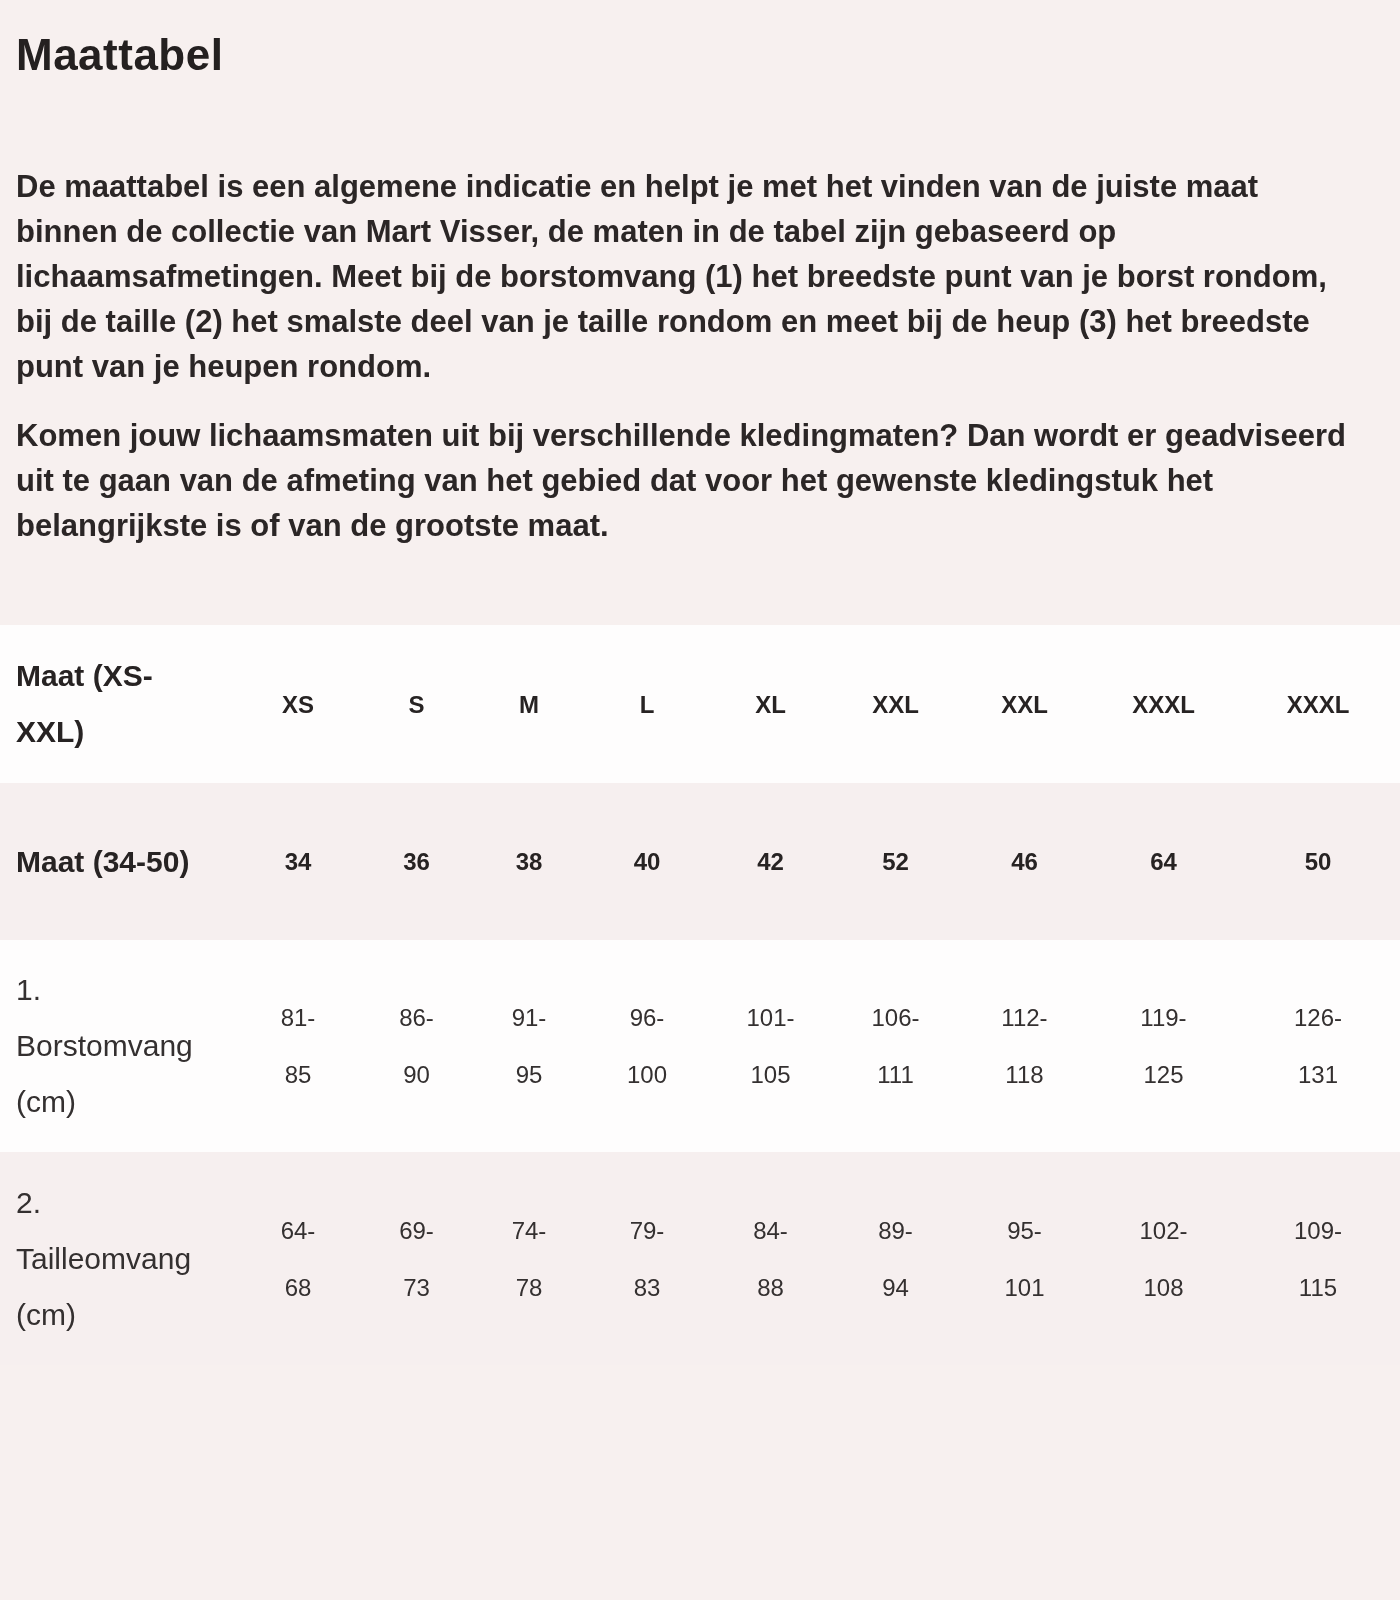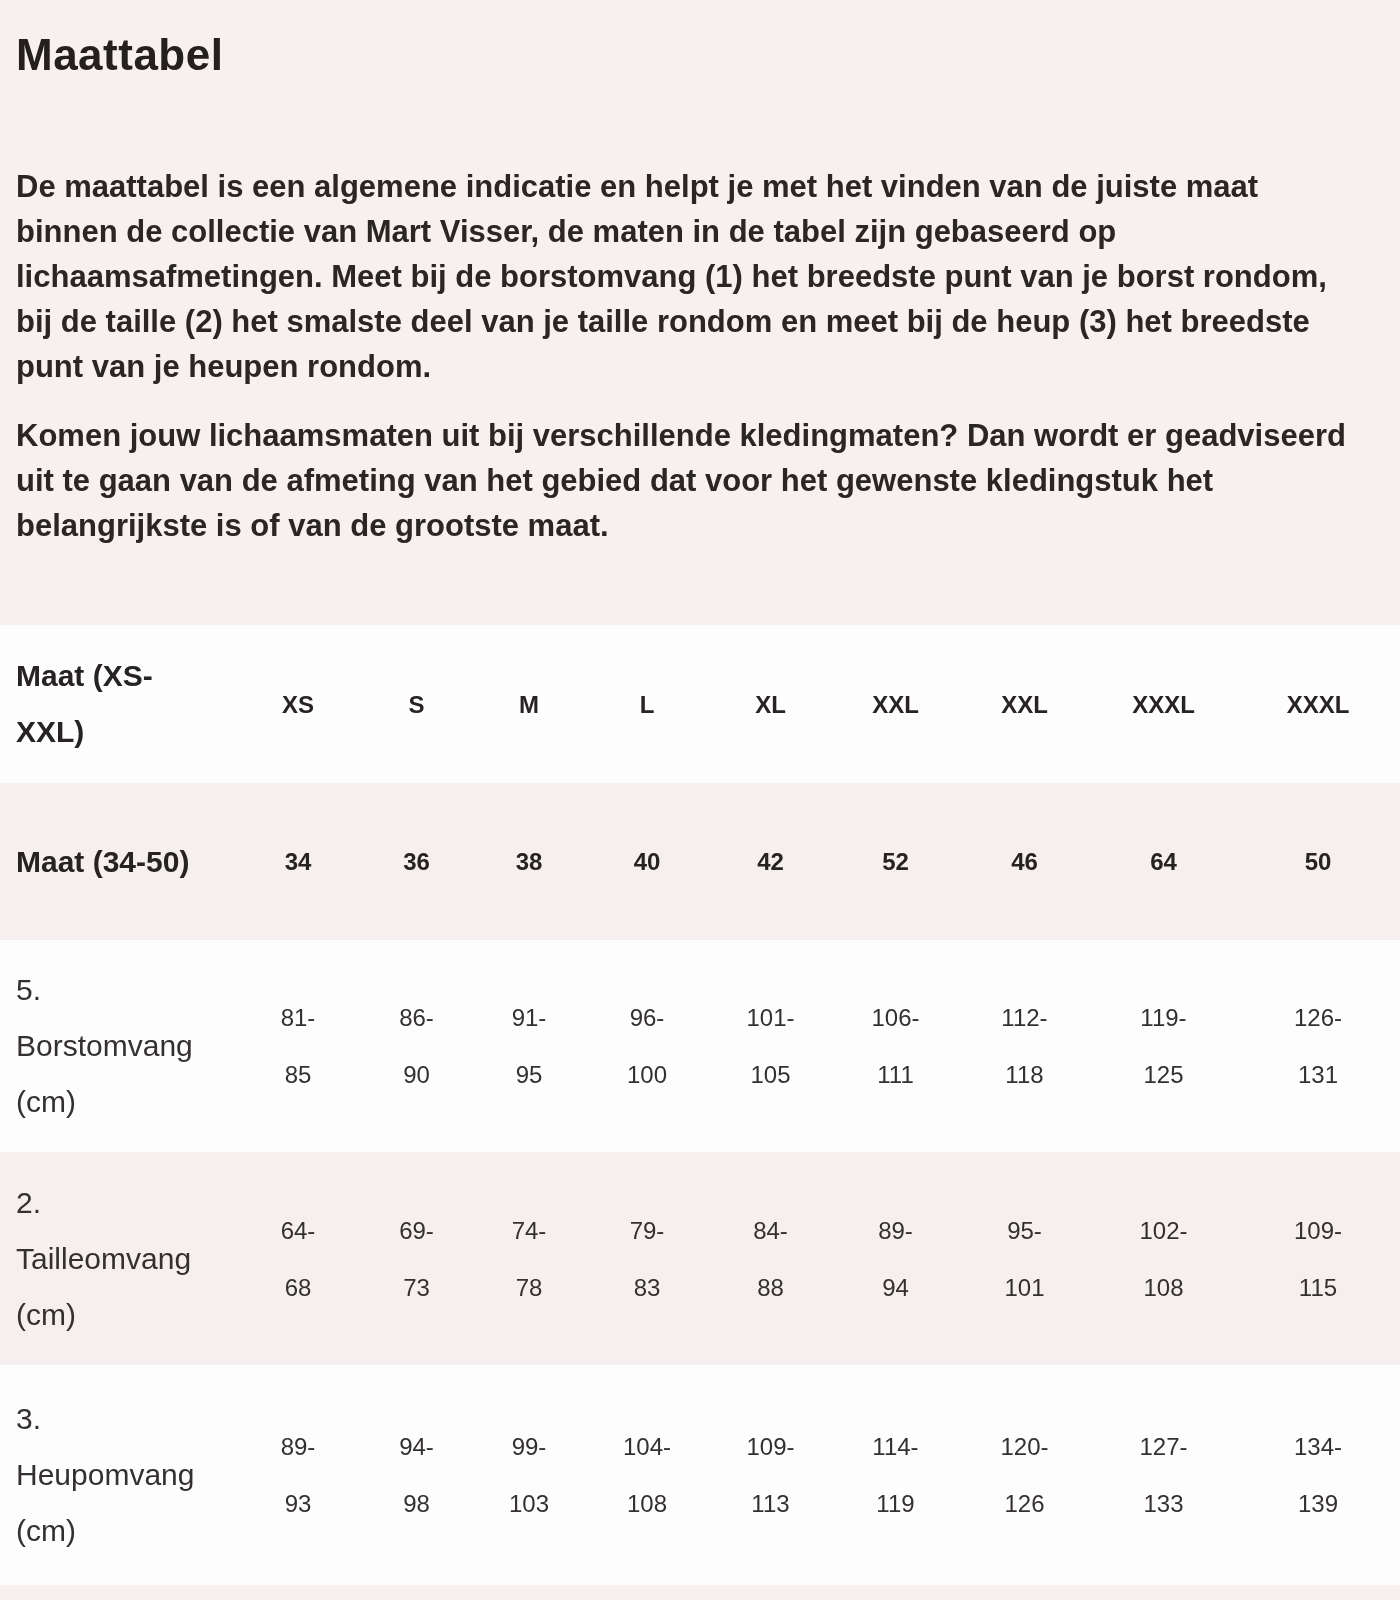--- a/index.html
+++ b/index.html
@@ -97,21 +97,21 @@
           <td class="value-cell">36</td>
           <td class="value-cell">38</td>
           <td class="value-cell">40</td>
           <td class="value-cell">42</td>
           <td class="value-cell">52</td>
           <td class="value-cell">46</td>
           <td class="value-cell">64</td>
           <td class="value-cell">50</td>
         </tr>
         <tr class="row-white" style="height: 212px;">
-          <td class="label-cell">5. Borstomvang (cm)</td>
+          <td class="label-cell">1. Borstomvang (cm)</td>
           <td class="value-cell">81-<br>85</td>
           <td class="value-cell">86-<br>90</td>
           <td class="value-cell">91-<br>95</td>
           <td class="value-cell">96-<br>100</td>
           <td class="value-cell">101-<br>105</td>
           <td class="value-cell">106-<br>111</td>
           <td class="value-cell">112-<br>118</td>
           <td class="value-cell">119-<br>125</td>
           <td class="value-cell">126-<br>131</td>
         </tr>
@@ -120,27 +120,15 @@
           <td class="value-cell">64-<br>68</td>
           <td class="value-cell">69-<br>73</td>
           <td class="value-cell">74-<br>78</td>
           <td class="value-cell">79-<br>83</td>
           <td class="value-cell">84-<br>88</td>
           <td class="value-cell">89-<br>94</td>
           <td class="value-cell">95-<br>101</td>
           <td class="value-cell">102-<br>108</td>
           <td class="value-cell">109-<br>115</td>
         </tr>
-        <tr class="row-white" style="height: 220px;">
-          <td class="label-cell">3. Heupomvang (cm)</td>
-          <td class="value-cell">89-<br>93</td>
-          <td class="value-cell">94-<br>98</td>
-          <td class="value-cell">99-<br>103</td>
-          <td class="value-cell">104-<br>108</td>
-          <td class="value-cell">109-<br>113</td>
-          <td class="value-cell">114-<br>119</td>
-          <td class="value-cell">120-<br>126</td>
-          <td class="value-cell">127-<br>133</td>
-          <td class="value-cell">134-<br>139</td>
-        </tr>
       </tbody>
   </table>
 </div>
 
 </body></html>

